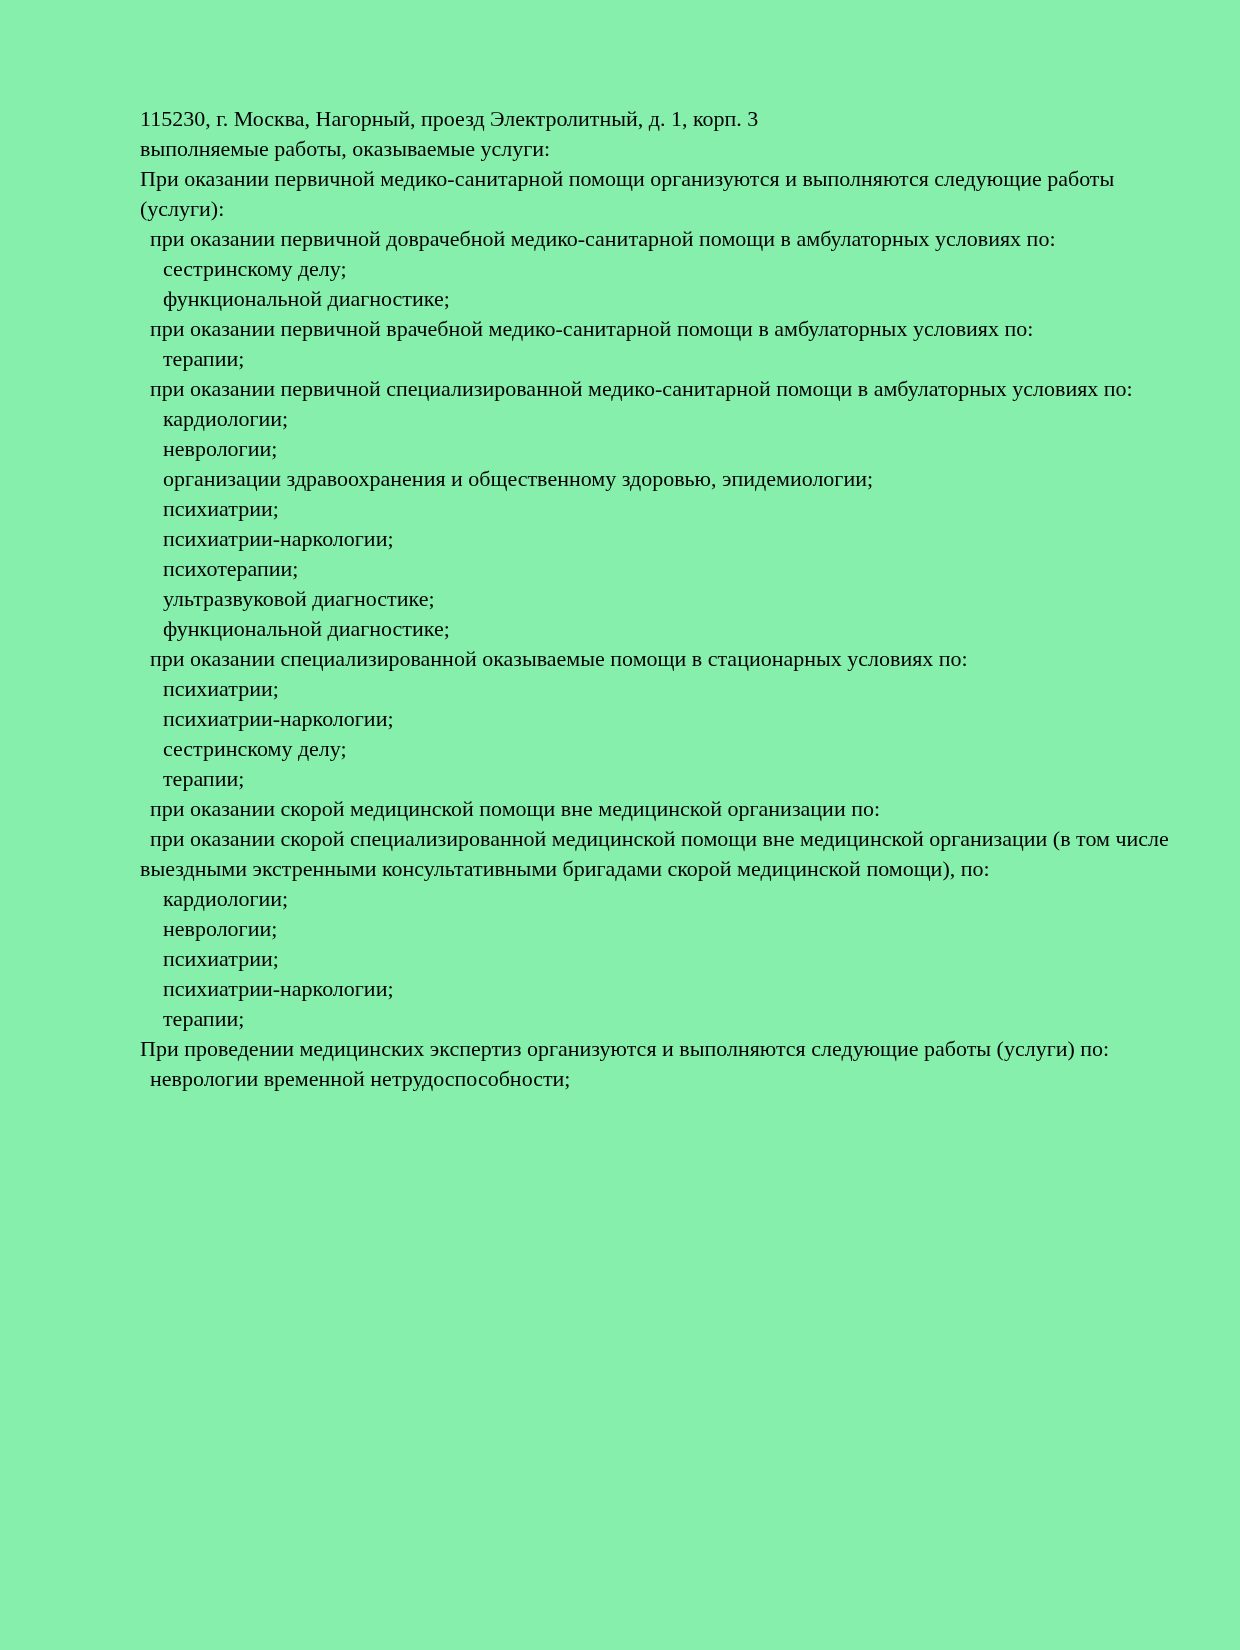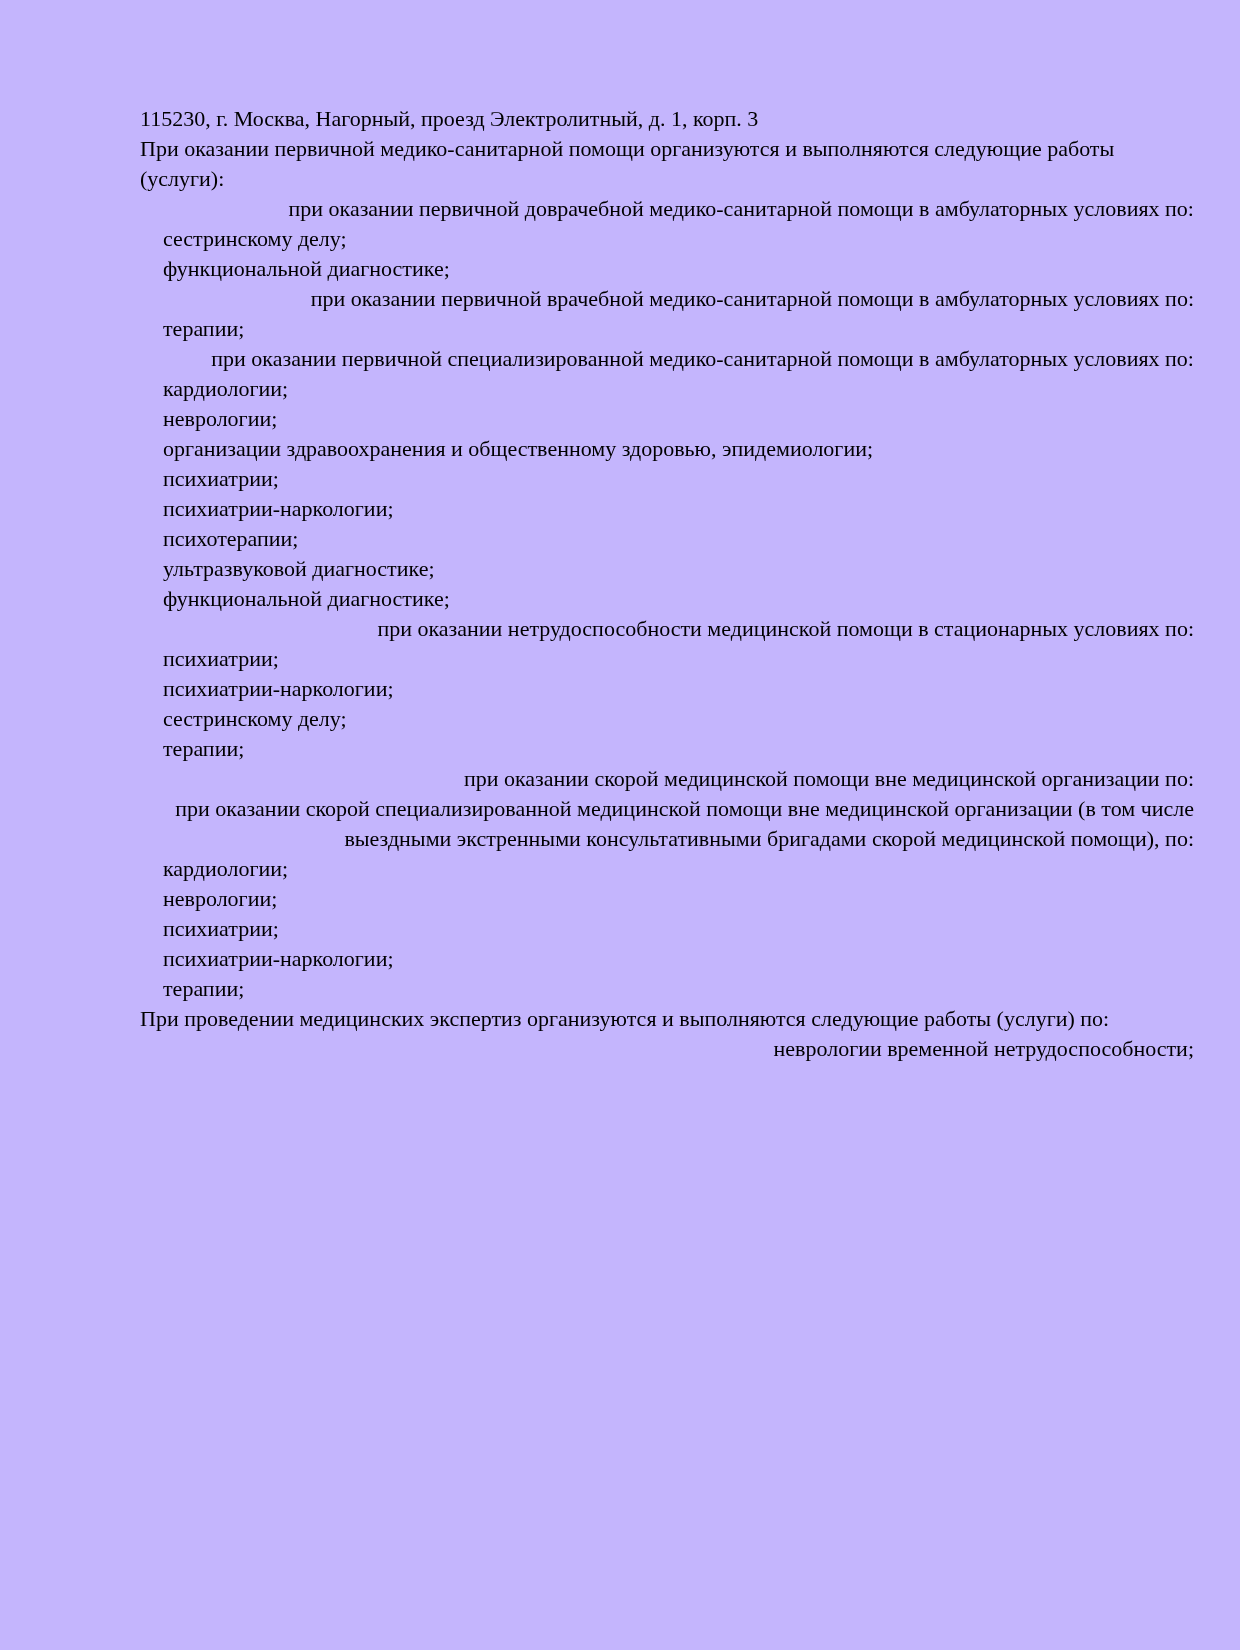--- a/index.html
+++ b/index.html
@@ -4,66 +4,67 @@
 <style>
   html, body {
     margin: 0;
     padding: 0;
     background: #ffffff;
   }
   .page {
     position: relative;
     width: 1240px;
     height: 1650px;
-    background: #c4b5fd;
+    background: #86efac;
     color: #000000;
     overflow: hidden;
   }
   .doc {
     box-sizing: border-box;
     width: 100%;
     padding: 104px 46px 0 140px;
     font-family: "Liberation Serif", "DejaVu Serif", serif;
     font-size: 22px;
     line-height: 30px;
     color: #000000;
   }
   .doc p {
     margin: 0;
     padding: 0;
     text-align: left;
     white-space: normal;
     word-spacing: normal;
   }
   .doc p.indent-0 { text-indent: 0; }
-  .doc p.indent-1 { text-indent: 10px; text-align: right; }
+  .doc p.indent-1 { text-indent: 10px; }
   .doc p.indent-2 { text-indent: 23px; }
 </style>
 </head>
 <body>
 
 <div class="page">
   <main class="doc">
       <p class="indent-0">115230, г. Москва, Нагорный, проезд Электролитный, д. 1, корп. 3</p>
+      <p class="indent-0">выполняемые работы, оказываемые услуги:</p>
       <p class="indent-0">При оказании первичной медико-санитарной помощи организуются и выполняются следующие работы (услуги):</p>
       <p class="indent-1">при оказании первичной доврачебной медико-санитарной помощи в амбулаторных условиях по:</p>
       <p class="indent-2">сестринскому делу;</p>
       <p class="indent-2">функциональной диагностике;</p>
       <p class="indent-1">при оказании первичной врачебной медико-санитарной помощи в амбулаторных условиях по:</p>
       <p class="indent-2">терапии;</p>
       <p class="indent-1">при оказании первичной специализированной медико-санитарной помощи в амбулаторных условиях по:</p>
       <p class="indent-2">кардиологии;</p>
       <p class="indent-2">неврологии;</p>
       <p class="indent-2">организации здравоохранения и общественному здоровью, эпидемиологии;</p>
       <p class="indent-2">психиатрии;</p>
       <p class="indent-2">психиатрии-наркологии;</p>
       <p class="indent-2">психотерапии;</p>
       <p class="indent-2">ультразвуковой диагностике;</p>
       <p class="indent-2">функциональной диагностике;</p>
-      <p class="indent-1">при оказании нетрудоспособности медицинской помощи в стационарных условиях по:</p>
+      <p class="indent-1">при оказании специализированной оказываемые помощи в стационарных условиях по:</p>
       <p class="indent-2">психиатрии;</p>
       <p class="indent-2">психиатрии-наркологии;</p>
       <p class="indent-2">сестринскому делу;</p>
       <p class="indent-2">терапии;</p>
       <p class="indent-1">при оказании скорой медицинской помощи вне медицинской организации по:</p>
       <p class="indent-1">при оказании скорой специализированной медицинской помощи вне медицинской организации (в том числе выездными экстренными консультативными бригадами скорой медицинской помощи), по:</p>
       <p class="indent-2">кардиологии;</p>
       <p class="indent-2">неврологии;</p>
       <p class="indent-2">психиатрии;</p>
       <p class="indent-2">психиатрии-наркологии;</p>

